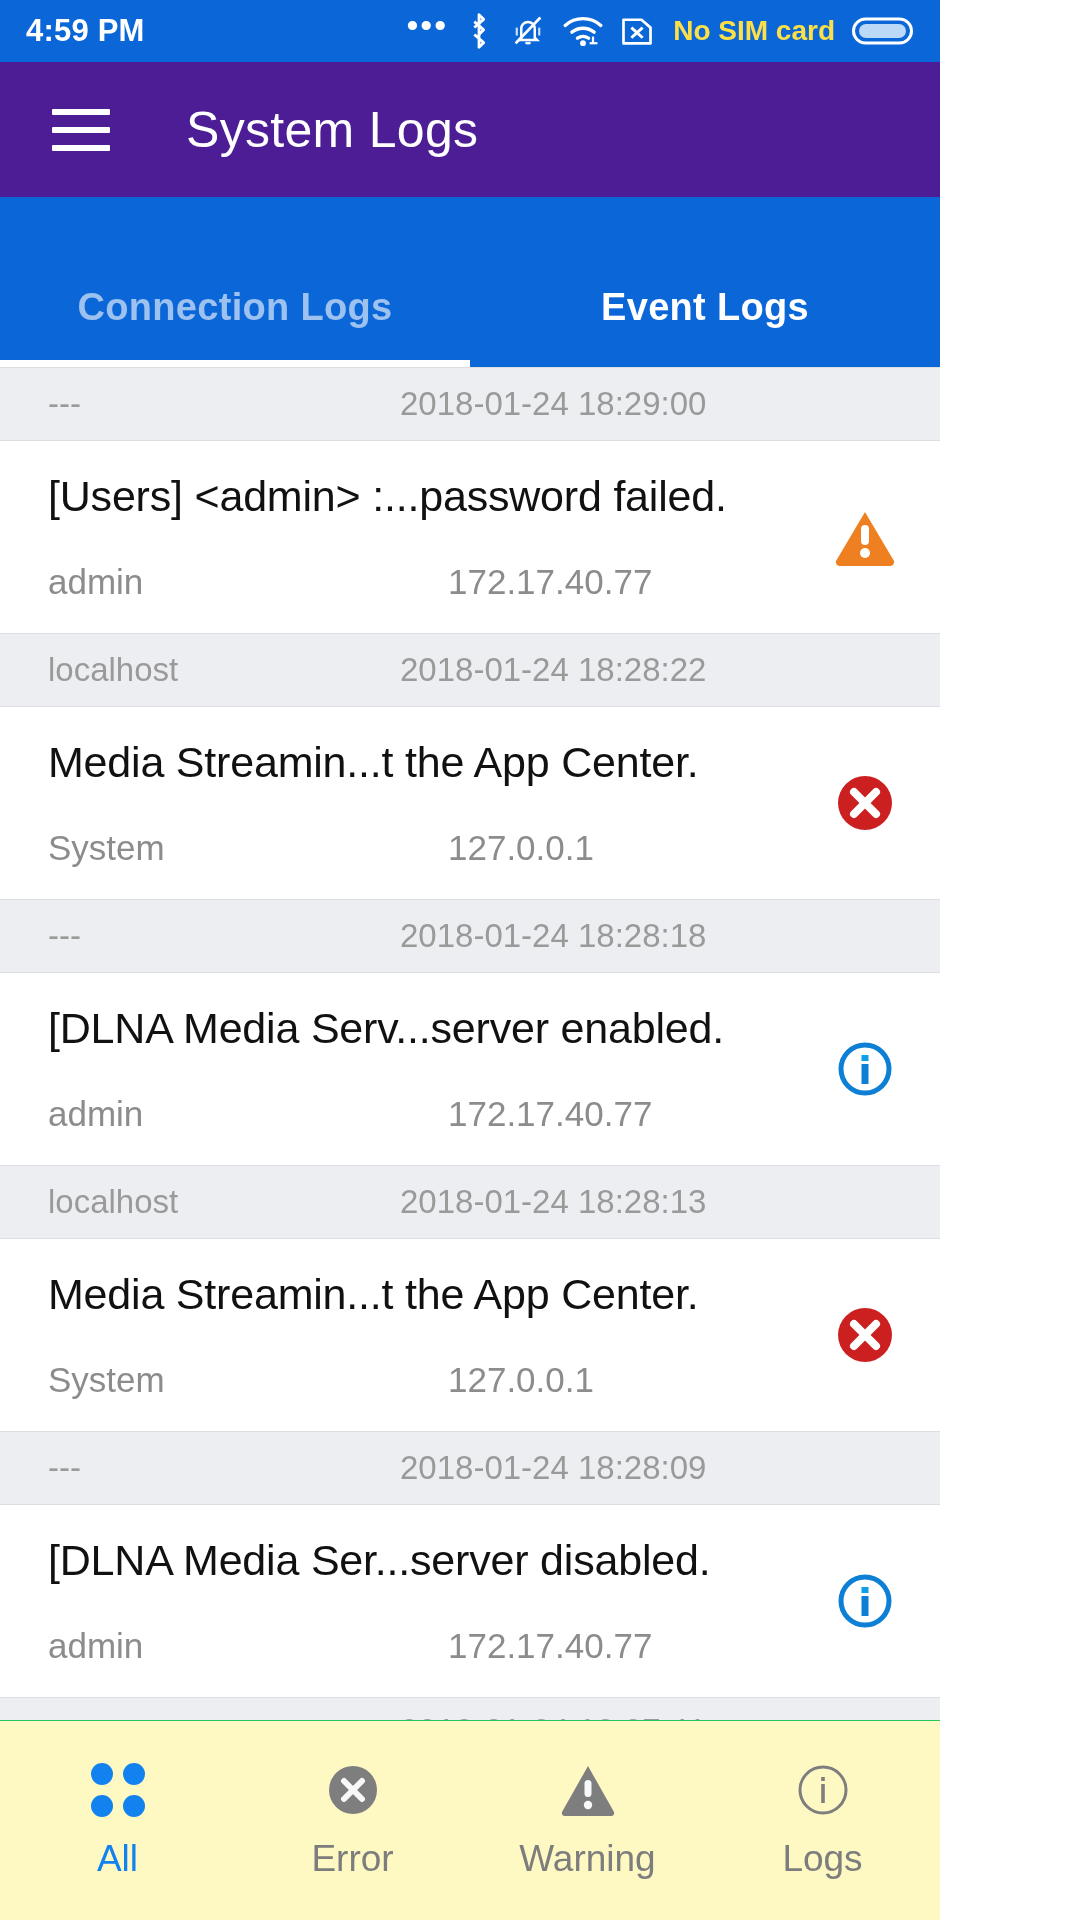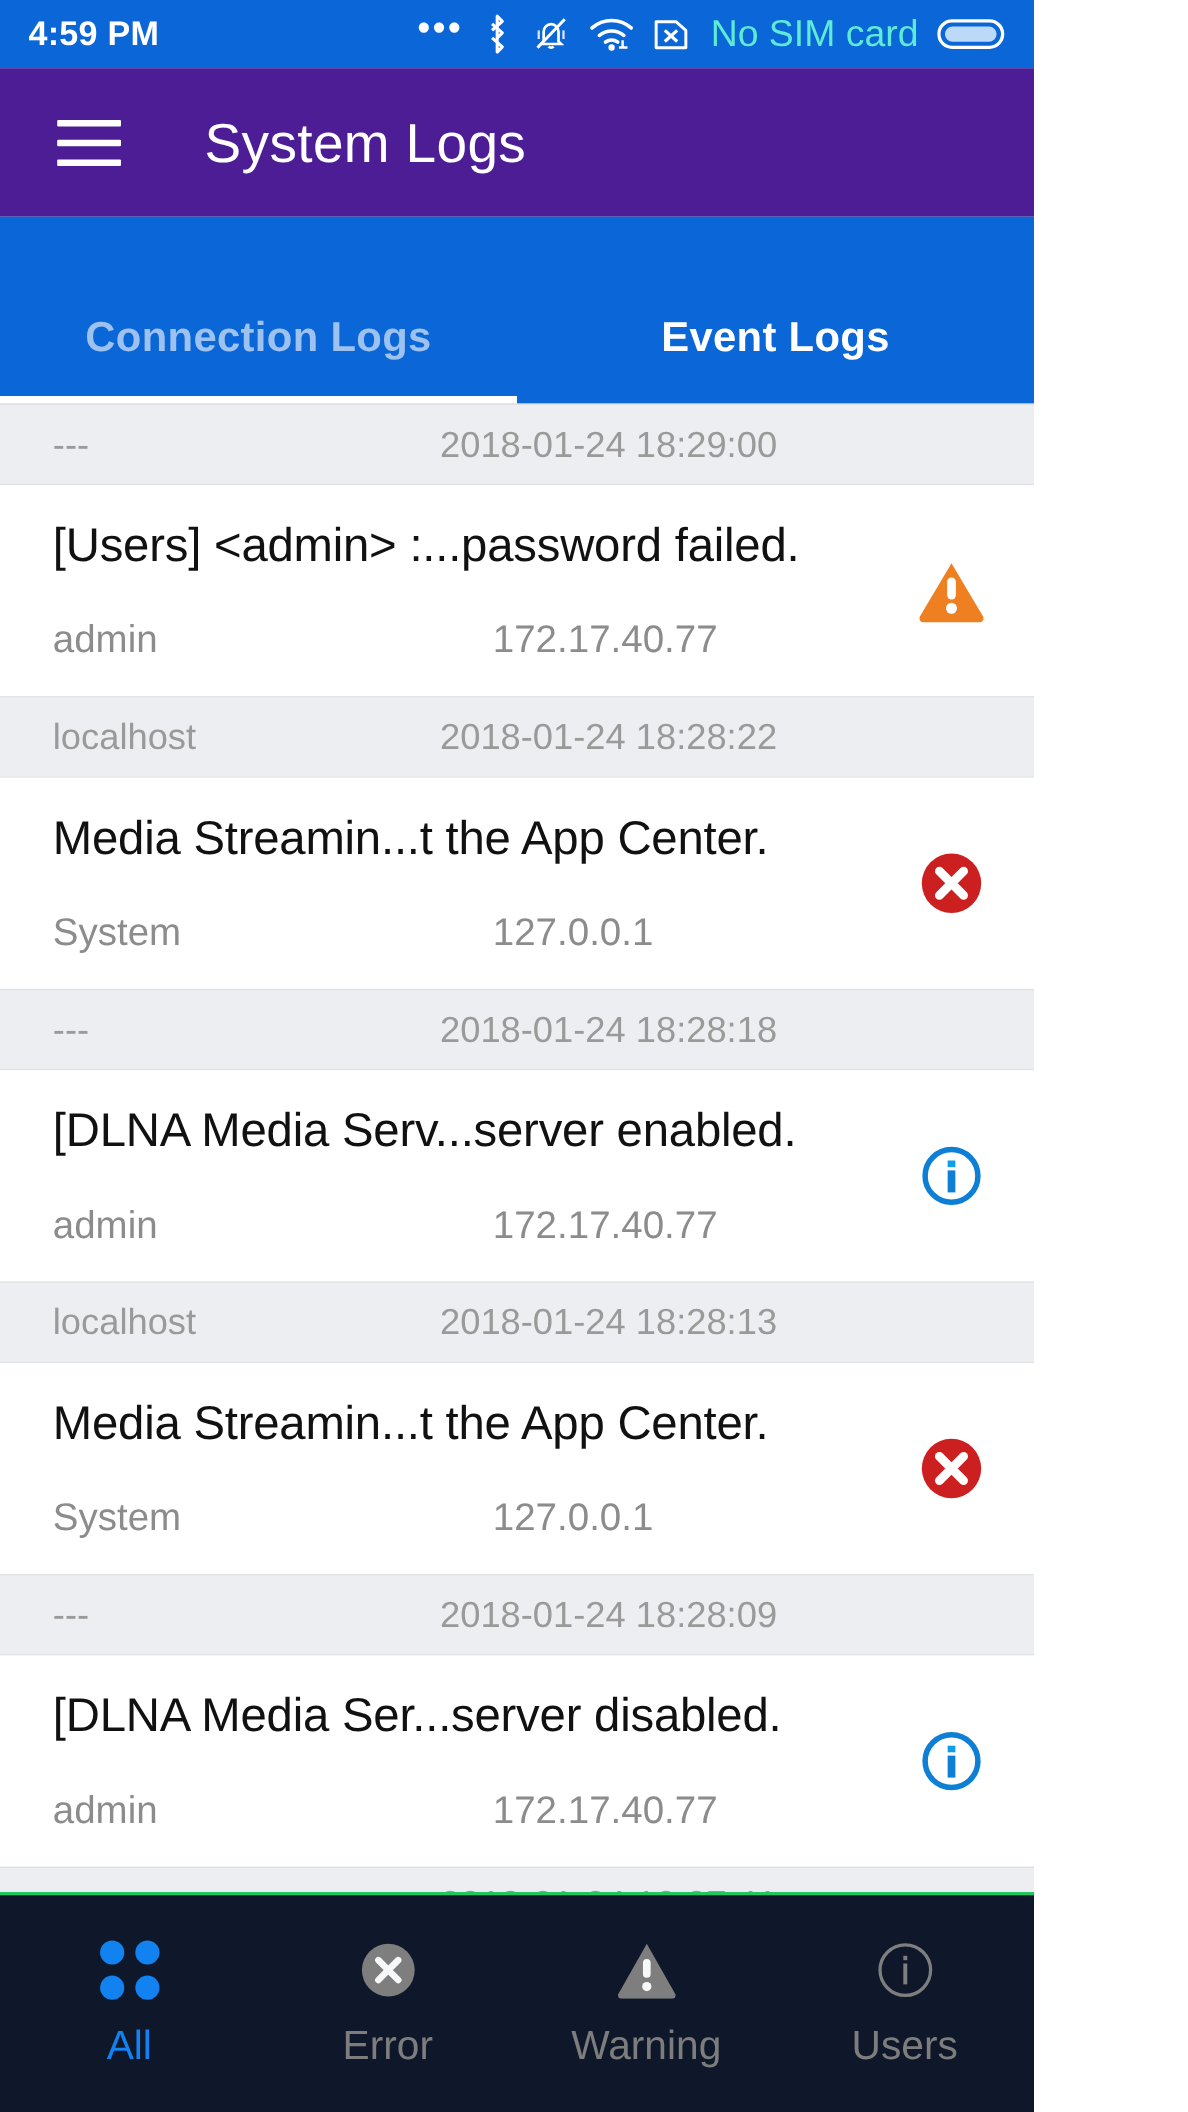--- a/index.html
+++ b/index.html
@@ -37,23 +37,23 @@
     letter-spacing: 0.2px;
   }
   .status-spacer { flex: 1 1 auto; }
   .status-icons {
     display: flex;
     align-items: center;
     gap: 17px;
   }
   .status-icons svg { display: block; }
   .sim-text {
-    color: #5eead4;
-    font-size: 34px;
-    font-weight: normal;
+    color: #fde047;
+    font-size: 28px;
+    font-weight: bold;
     margin-left: 2px;
     white-space: nowrap;
   }
   .dots-glyph {
     color: #ffffff;
     font-size: 34px;
     line-height: 10px;
     letter-spacing: 2px;
     position: relative;
     top: -6px;
@@ -198,22 +198,22 @@
     overflow: hidden;
     align-items: flex-start;
     border-bottom: none;
   }
   .log-meta.clipped .host,
   .log-meta.clipped .stamp { padding-top: 14px; }
 
   
   .bottom-nav {
     height: 200px;
-    background: #0f172a;
-    border-top: 3px solid #22c55e;
+    background: #fef9c3;
+    border-top: 1px solid #22c55e;
     display: flex;
     align-items: center;
     flex: 0 0 auto;
   }
   .nav-item {
     flex: 1 1 25%;
     display: flex;
     flex-direction: column;
     align-items: center;
     justify-content: center;
@@ -475,18 +475,18 @@
     </div>
 
     <div class="nav-item">
       <div class="nav-icon">
         <svg width="54" height="54" viewBox="0 0 54 54">
           <circle cx="27" cy="27" r="23" fill="none" stroke="#7e7e7e" stroke-width="3"></circle>
           <rect x="25.2" y="14" width="3.6" height="4" fill="#7e7e7e"></rect>
           <rect x="25.2" y="21" width="3.6" height="19" fill="#7e7e7e"></rect>
         </svg>
       </div>
-      <div class="nav-label">Users</div>
+      <div class="nav-label">Logs</div>
     </div>
 
   </div>
 
 </div>
 
 </body></html>

